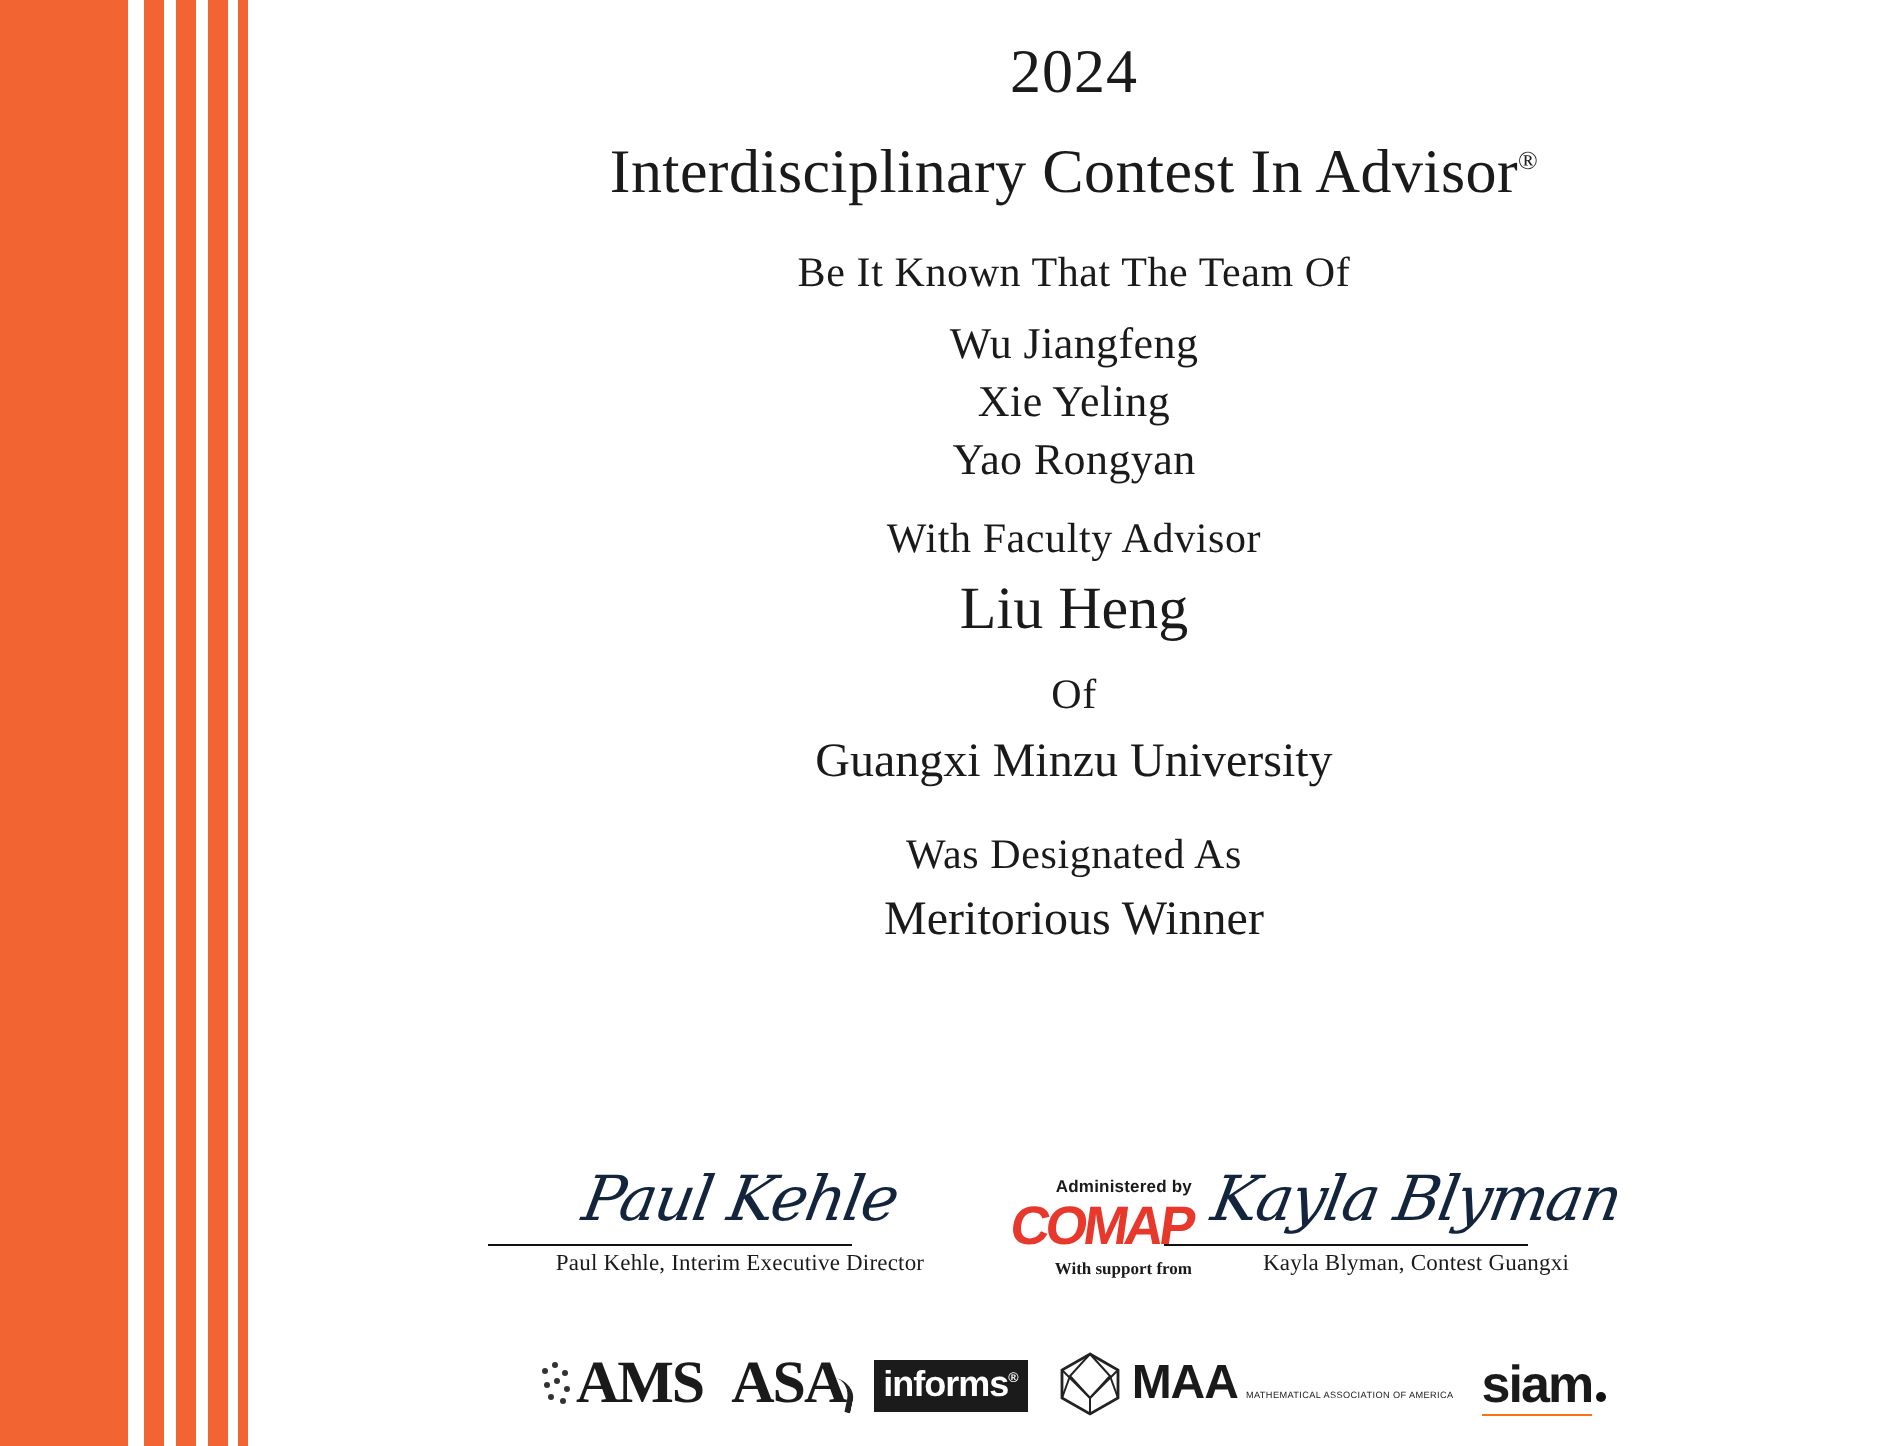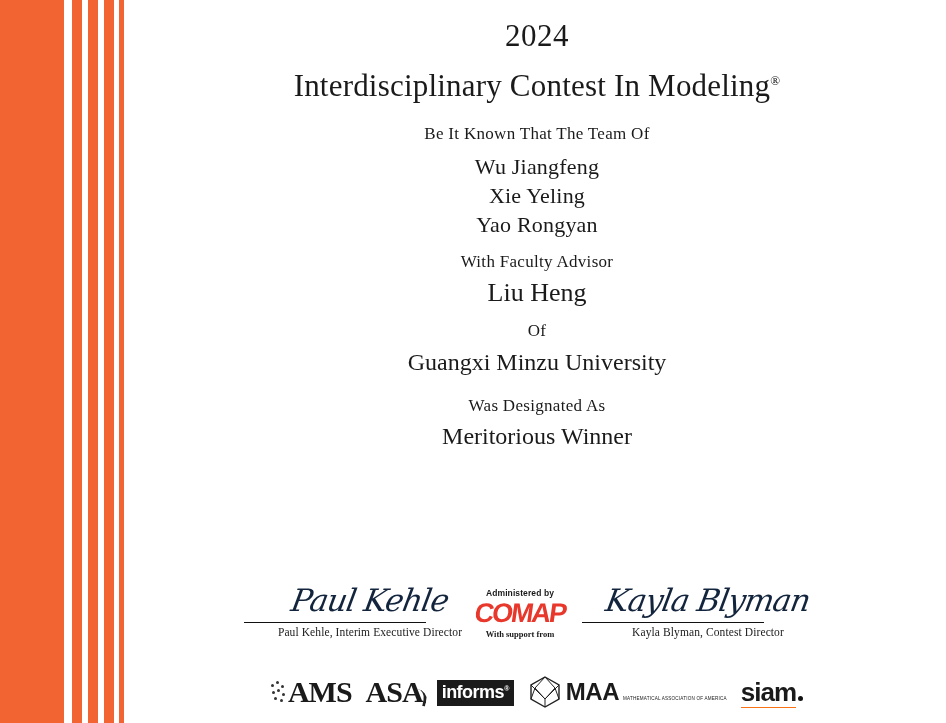--- a/index.html
+++ b/index.html
@@ -67,33 +67,33 @@
   .contest-title .reg {
     font-size: 13px;
     vertical-align: super;
   }
   .cert-subtitle {
     margin-top: 12px;
     font-size: 31px;
   }
 
   .small-line {
-    font-size: 17px;
+    font-size: 21px;
     letter-spacing: 0.3px;
     margin-top: 20px;
   }
   .small-line.tight { margin-top: 13px; }
 
   .name {
     font-size: 22px;
     line-height: 1.32;
     letter-spacing: 0.2px;
   }
   .names-block { margin-top: 8px; text-align: center; }
-  .advisor-name { font-size: 26px; margin-top: 6px; }
+  .advisor-name { font-size: 30px; margin-top: 6px; }
   .school {
     font-size: 24px;
     margin-top: 8px;
   }
   .award {
     font-size: 24px;
     margin-top: 7px;
   }
 
   
@@ -131,24 +131,24 @@
   .sig-right .sig-rule { margin-left: 24px; }
   .sig-caption {
     font-size: 11.5px;
     margin-top: 3px;
     letter-spacing: 0.1px;
   }
 
   
   .comap {
     position: absolute;
-    left: 460px;
+    left: 476px;
     top: 588px;
     width: 120px;
-    text-align: center;
+    text-align: right;
   }
   .comap-admin {
     font-size: 8.5px;
     font-family: "Liberation Sans", sans-serif;
     font-weight: bold;
     letter-spacing: 0.1px;
   }
   .comap-logo {
     font-family: "Liberation Sans", sans-serif;
     font-weight: bold;
@@ -294,21 +294,21 @@
     <div class="bar bar-3"></div>
     <div class="bar bar-4"></div>
     <div class="bar bar-5"></div>
   </div>
 
   <div class="content">
 
     <div class="year">2024</div>
 
     <div class="contest-title">
-      <span>Interdisciplinary Contest In Modeling</span><span class="reg">®</span>
+      <span>Interdisciplinary Contest In Advisor</span><span class="reg">®</span>
     </div>
 
 
     <div class="small-line">Be It Known That The Team Of</div>
 
     <div class="names-block">
       <div class="name">Wu Jiangfeng</div>
       <div class="name">Xie Yeling</div>
       <div class="name">Yao Rongyan</div>
     </div>
@@ -328,21 +328,21 @@
 
     <div class="sig-block sig-left">
       <div class="sig-script">Paul Kehle</div>
       <div class="sig-rule"></div>
       <div class="sig-caption">Paul Kehle, Interim Executive Director</div>
     </div>
 
     <div class="sig-block sig-right">
       <div class="sig-script">Kayla Blyman</div>
       <div class="sig-rule"></div>
-      <div class="sig-caption">Kayla Blyman, Contest Director</div>
+      <div class="sig-caption">Kayla Blyman, Contest Guangxi</div>
     </div>
 
   </div>
 
   <div class="comap">
     <div class="comap-admin">Administered by</div>
     <div class="comap-logo">COMAP</div>
     <div class="comap-support">With support from</div>
   </div>
 

